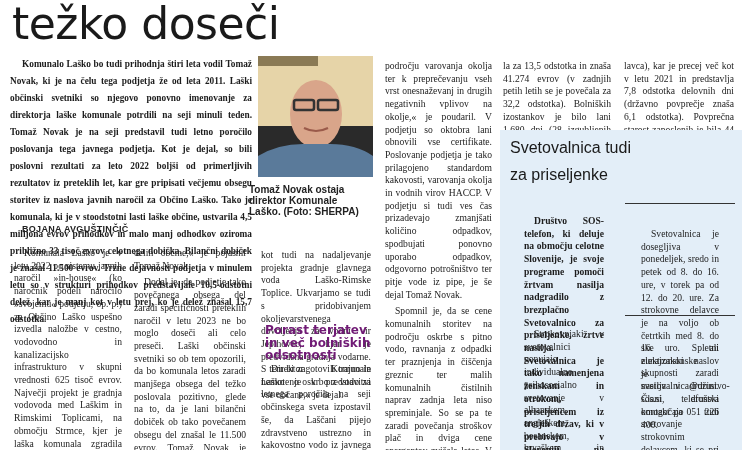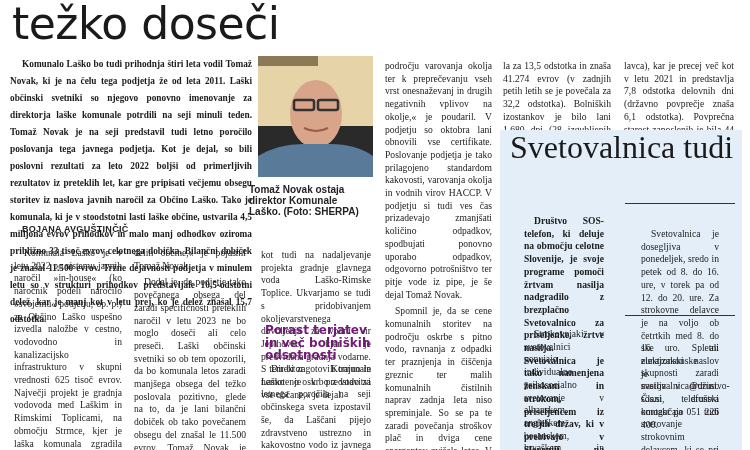--- a/index.html
+++ b/index.html
@@ -13,21 +13,21 @@
   .c1 { left:10px; top:243px; width:116px; }
   .c2 { left:130px; top:243px; width:120px; }
   .c3 { left:257px; top:245px; width:118px; }
   .c4 { left:381px; top:56px; width:115px; }
   .c5 { left:499px; top:56px; width:116px; }
   .c6 { left:620px; top:56px; width:118px; }
   .photo { position:absolute; left:258px; top:56px; width:115px; height:121px; overflow:hidden; background:#e4d2a4; }
   .caption { position:absolute; left:249px; top:184px; width:118px; font-family:"Liberation Sans", sans-serif; font-weight:bold; font-size:10px; line-height:11px; color:#222; }
   .subhead { position:absolute; left:265px; top:324px; width:112px; font-family:"DejaVu Sans", sans-serif; font-weight:bold; font-size:12px; line-height:12.5px; color:#701a75; }
   .box { position:absolute; left:500px; top:130px; width:242px; height:330px; background:#e3eef8; }
-  .box-title { position:absolute; left:10px; top:4px; font-family:Liberation Serif, serif; font-size:32px; line-height:27px; color:#1a1a1a; }
+  .box-title { position:absolute; left:10px; top:4px; font-family:Liberation Sans, sans-serif; font-size:16px; line-height:27px; color:#1a1a1a; }
   .box-col { position:absolute; font-family:"Liberation Serif", serif; font-size:9.6px; line-height:12.7px; text-align:justify; color:#1c1c1c; }
   .box-col p { margin:16px; text-indent:10px; }
   .bc1 { left:8px; top:69px; width:112px; font-weight:bold; }
   .bc2 { left:125px; top:82px; width:110px; font-weight:normal; }
   .bc1b { left:8px; top:267px; width:112px; }
   .bc3 { left:125px; top:196px; width:110px; }
   .rule { position:absolute; left:125px; width:110px; height:1px; background:#333; }
 </style>
 </head>
 <body>
@@ -82,20 +82,21 @@
   <p class="noindent">la za 13,5 odstotka in znaša 41.274 evrov (v zadnjih petih letih se je povečala za 32,2 odstotka). Bolniških izostankov je bilo lani 1.680 dni (28 izgubljenih dni na enega de-</p>
 </div>
 
 <div class="col c6">
   <p class="noindent">lavca), kar je precej več kot v letu 2021 in predstavlja 7,8 odstotka delovnih dni (državno povprečje znaša 6,1 odstotka). Povprečna starost zaposlenih je bila 44 let.</p>
 </div>
 
 <div class="box">
   <div class="box-title">
     <div>Svetovalnica tudi</div>
+    <div>za priseljenke</div>
   </div>
   <div class="rule" style="top:73px;"></div>
   <div class="box-col bc1">
     <p>Društvo SOS-telefon, ki deluje na območju celotne Slovenije, je svoje programe pomoči žrtvam nasilja nadgradilo z brezplačno Svetovalnico za priseljenke, žrtve nasilja. Svetovalnica je tako namenjena ženskam in otrokom, priseljencem iz tretjih držav, ki v prebivajo v Sloveniji na podlagi začasnega ali stalnega dovoljenja, enotnega delovnega dovoljenja, študentkam tujkam, begunkam in prosilkam za azil.</p>
   </div>
   <div class="box-col bc1b" style="top:182px;">
     <p>Strokovnjaki v svetovalnici ponujajo individualno psihosocialno svetovanje v albanskem, angleškem, bosanskem, hrvaškem in srbskem jeziku ter zagovorništvo in spremstvo v upravnih postopkih. Možna je tudi pravna pomoč</p>
   </div>
   <div class="box-col bc2">
     <p>Svetovalnica je dosegljiva v ponedeljek, sredo in petek od 8. do 16. ure, v torek pa od 12. do 20. ure. Za strokovne delavce je na voljo ob četrtkih med 8. do 16. uro. Spletni elektronski naslov je svetovalnica@drustvo-sos.si, telefonski kontakt pa 051 226 400.</p>

